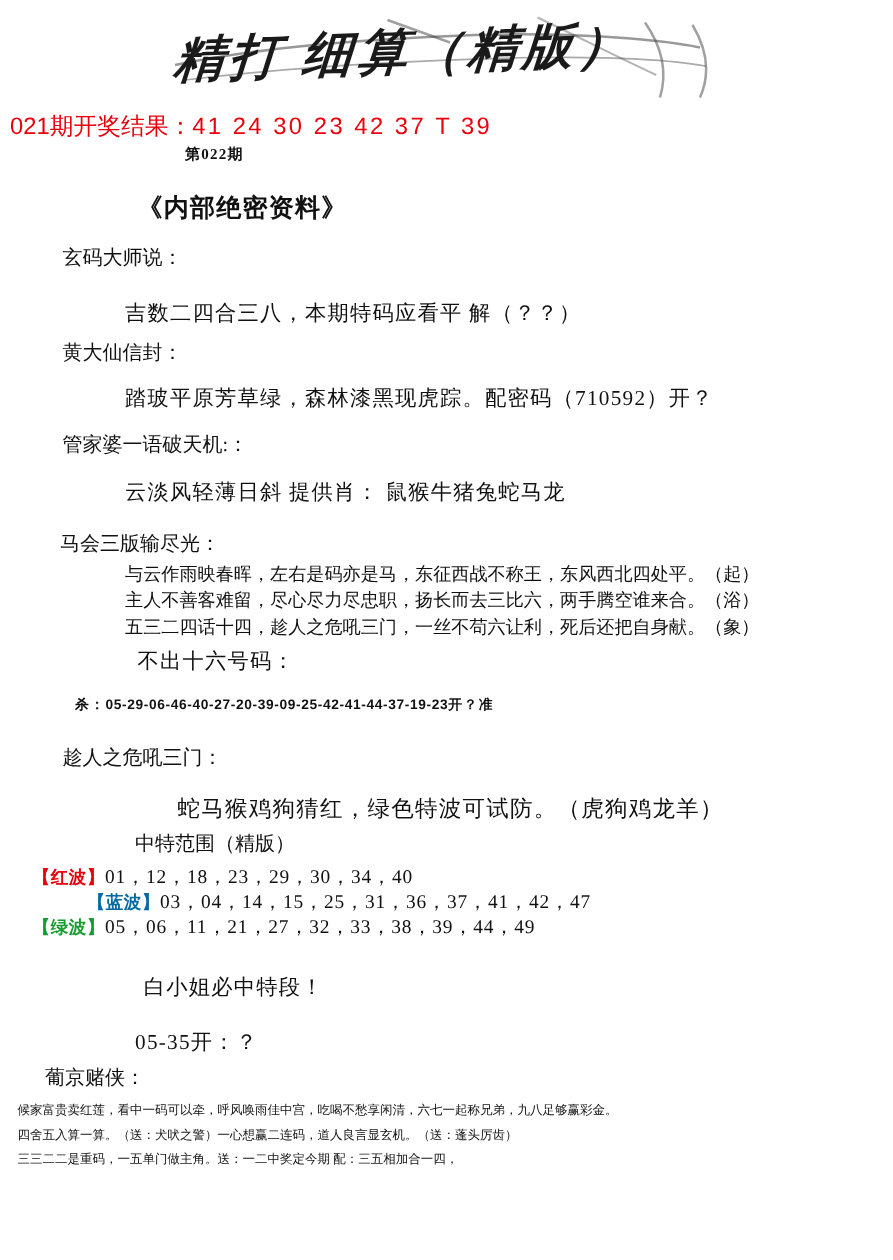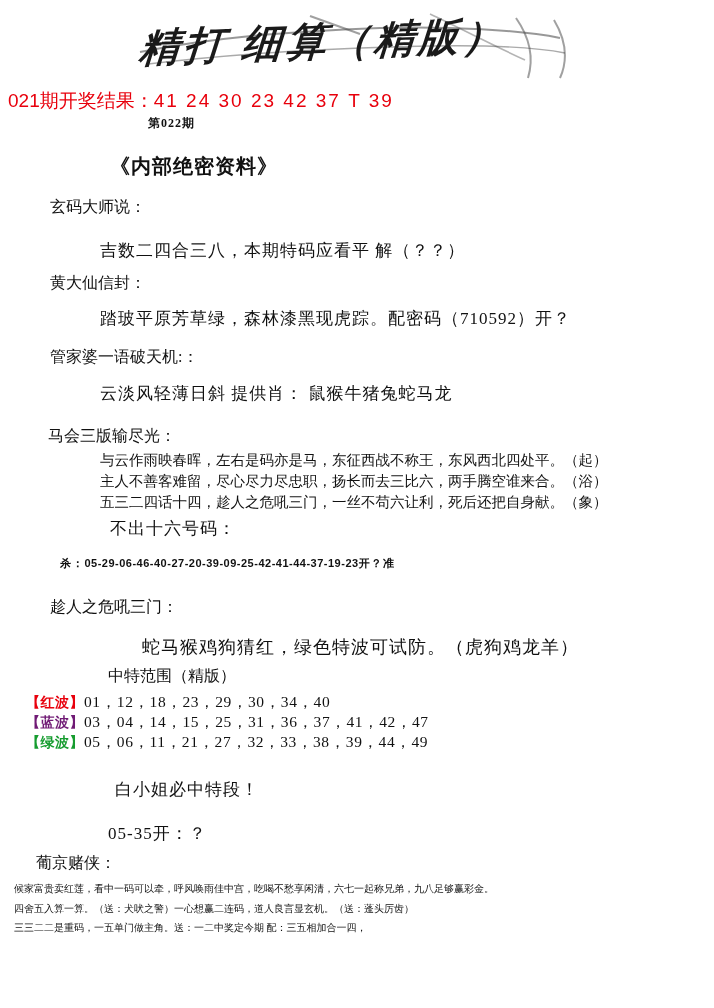--- a/index.html
+++ b/index.html
@@ -120,21 +120,21 @@
     font-size: 15px;
     line-height: 20px;
     white-space: nowrap;
     letter-spacing: 0.5px;
   }
   .tag {
     font-weight: bold;
     font-size: 14px;
   }
   .tag.red { color: #e8000c; }
-  .tag.blue { color: #701a75; }
+  .tag.blue { color: #0369a1; margin-left: 44px; }
   .tag.green { color: #169c2f; }
   .wave-nums {
     font-family: "Liberation Serif", serif;
     font-size: 15.5px;
     letter-spacing: 0.6px;
   }
 
   .footer-block {
     position: absolute;
     left: 14px;

